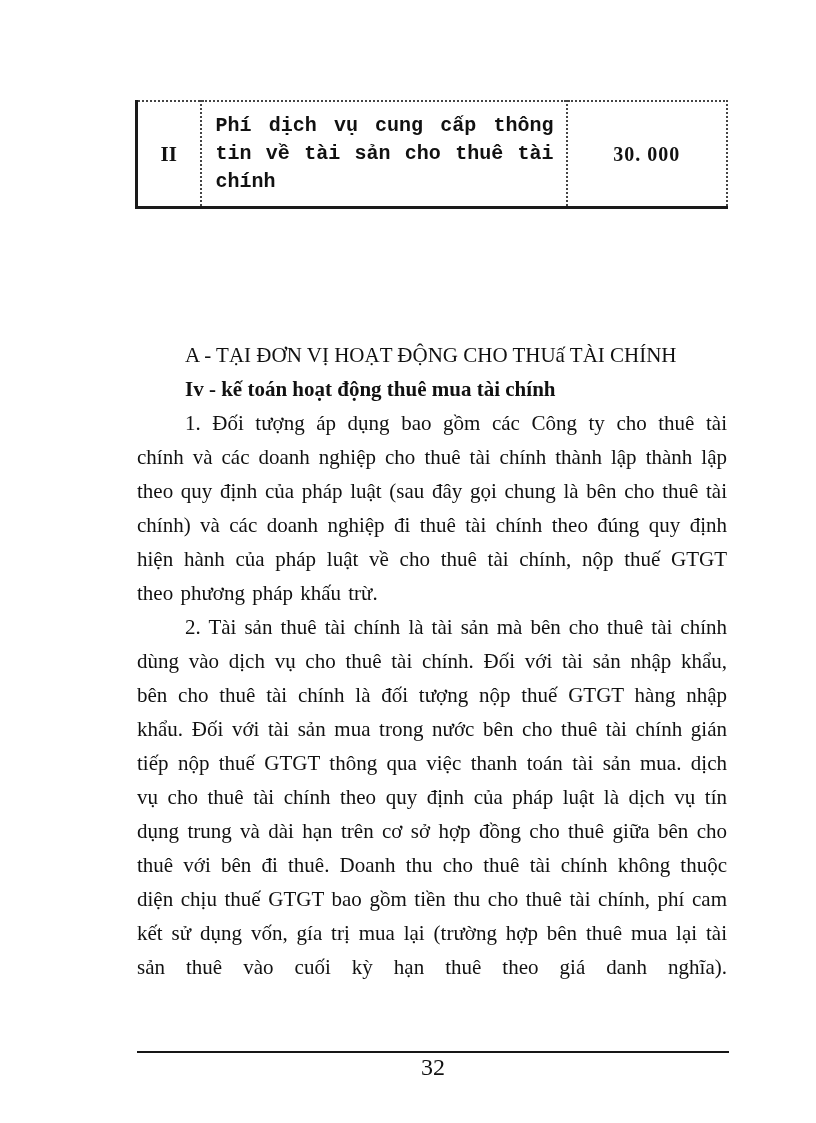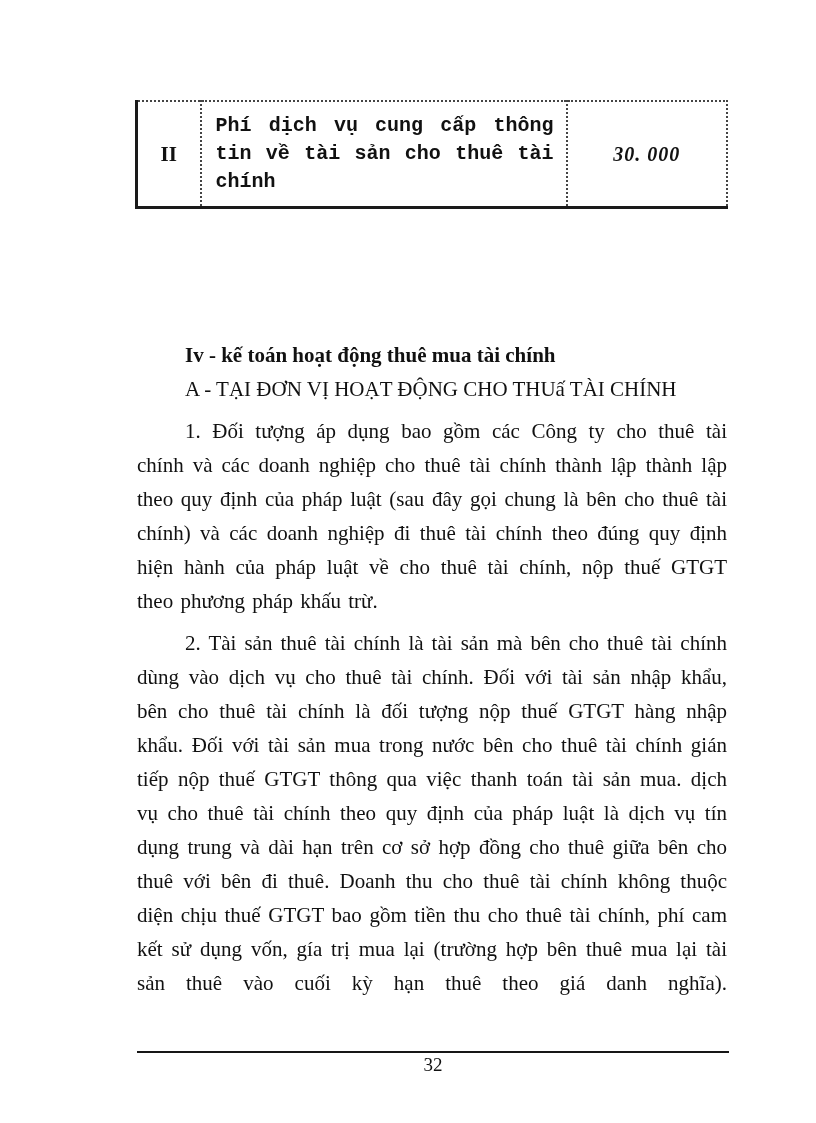--- a/index.html
+++ b/index.html
@@ -45,77 +45,75 @@
     width: 366px;
     text-align: justify;
     padding: 10px 12px 10px 14px;
     line-height: 28px;
     border-right: 2px dotted #444444;
     font-family: Liberation Mono, monospace;
   }
   td.col-amt {
     text-align: center;
     letter-spacing: 1px;
-    font-style: italic;
   }
 
   
   .doc-body {
     position: absolute;
     left: 137px;
     top: 338px;
     width: 590px;
     font-size: 21px;
     line-height: 34px;
   }
   .heading { text-indent: 48px; white-space: nowrap; }
   .heading.bold { font-weight: bold; }
   p.para {
     text-align: justify;
     text-indent: 48px;
     word-spacing: 2px;
-    margin-top: 8px;
   }
   p.para.stretch-last { text-align-last: justify; }
 
   
   .footer-rule {
     position: absolute;
     left: 137px;
     top: 1051px;
     width: 592px;
     border-top: 2px solid #161616;
   }
   .page-number {
     position: absolute;
     left: 137px;
     top: 1054px;
     width: 592px;
     text-align: center;
-    font-size: 19px;
+    font-size: 24px;
   }
 </style>
 </head>
 <body>
 
 <div class="page">
 
   <table class="fee-table">
     <tbody>
         <tr>
       <td class="col-no">II</td>
       <td class="col-desc">Phí dịch vụ cung cấp thông tin về tài sản cho thuê tài chính</td>
       <td class="col-amt">30. 000</td>
     </tr>
   </tbody>
     </table>
 
   <div class="doc-body">
+    <div class="heading">A - TẠI ĐƠN VỊ HOẠT ĐỘNG CHO THUấ TÀI CHÍNH</div>
     <div class="heading bold">Iv - kế toán hoạt động thuê mua tài chính</div>
-    <div class="heading">A - TẠI ĐƠN VỊ HOẠT ĐỘNG CHO THUấ TÀI CHÍNH</div>
 
     <p class="para">1. Đối tượng áp dụng bao gồm các Công ty cho thuê tài chính và các doanh nghiệp cho thuê tài chính thành lập thành lập theo quy định của pháp luật (sau đây gọi chung là bên cho thuê tài chính) và các doanh nghiệp đi thuê tài chính theo đúng quy định hiện hành của pháp luật về cho thuê tài chính, nộp thuế GTGT theo phương pháp khấu trừ.</p>
     <p class="para stretch-last">2. Tài sản thuê tài chính là tài sản mà bên cho thuê tài chính dùng vào dịch vụ cho thuê tài chính. Đối với tài sản nhập khẩu, bên cho thuê tài chính là đối tượng nộp thuế GTGT hàng nhập khẩu. Đối với tài sản mua trong nước bên cho thuê tài chính gián tiếp nộp thuế GTGT thông qua việc thanh toán tài sản mua. dịch vụ cho thuê tài chính theo quy định của pháp luật là dịch vụ tín dụng trung và dài hạn trên cơ sở hợp đồng cho thuê giữa bên cho thuê với bên đi thuê. Doanh thu cho thuê tài chính không thuộc diện chịu thuế GTGT bao gồm tiền thu cho thuê tài chính, phí cam kết sử dụng vốn, gía trị mua lại (trường hợp bên thuê mua lại tài sản thuê vào cuối kỳ hạn thuê theo giá danh nghĩa).</p>
   </div>
 
   <div class="footer-rule"></div>
   <div class="page-number">32</div>
 
 </div>
 

